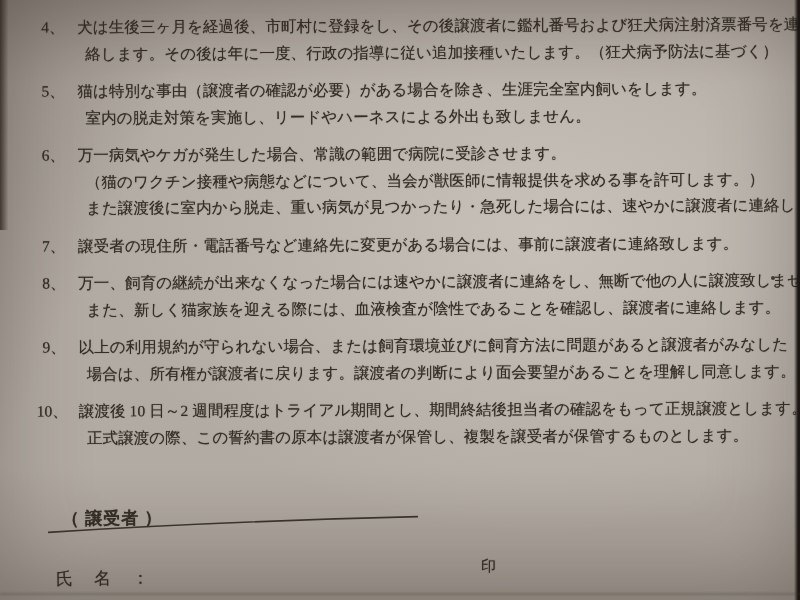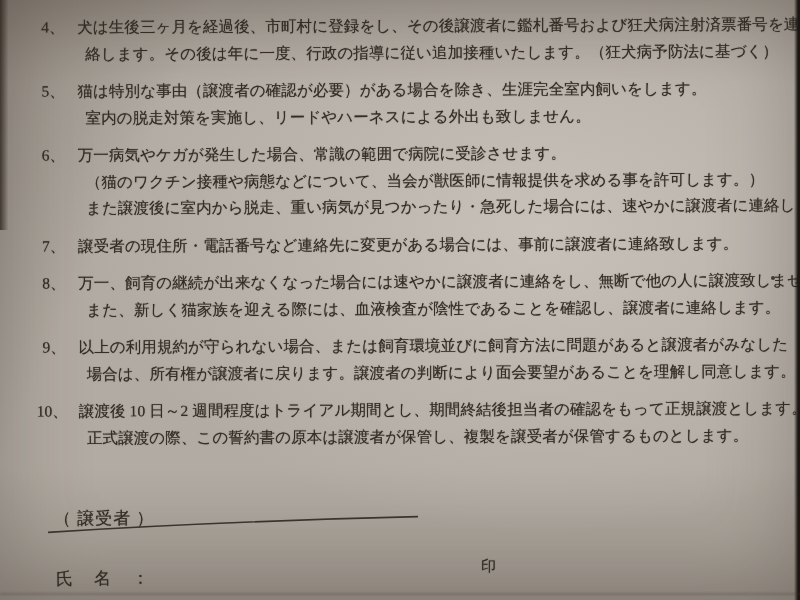--- a/index.html
+++ b/index.html
@@ -74,23 +74,23 @@
   .sig-recipient {
     position: absolute;
     left: 46px; top: 504px;
     width: 374px; height: 32px;
     transform: rotate(-0.4deg);
     color: #332d26;
     text-shadow: 0 0 1px rgba(47,42,36,0.65);
   }
   .sig-recipient .label {
     position: absolute;
-    left: 8px; top: 2px;
+    left: 16px; top: 2px;
     font-size: 17px;
-    font-weight: normal;
+    font-weight: bold;
     letter-spacing: 1px;
     white-space: nowrap;
   }
   .sig-recipient svg { position: absolute; left: 0; top: 0; }
   .seal {
     position: absolute;
     left: 481px; top: 557px;
     font-size: 15px;
     color: #332d26;
     text-shadow: 0 0 1px rgba(47,42,36,0.65);

